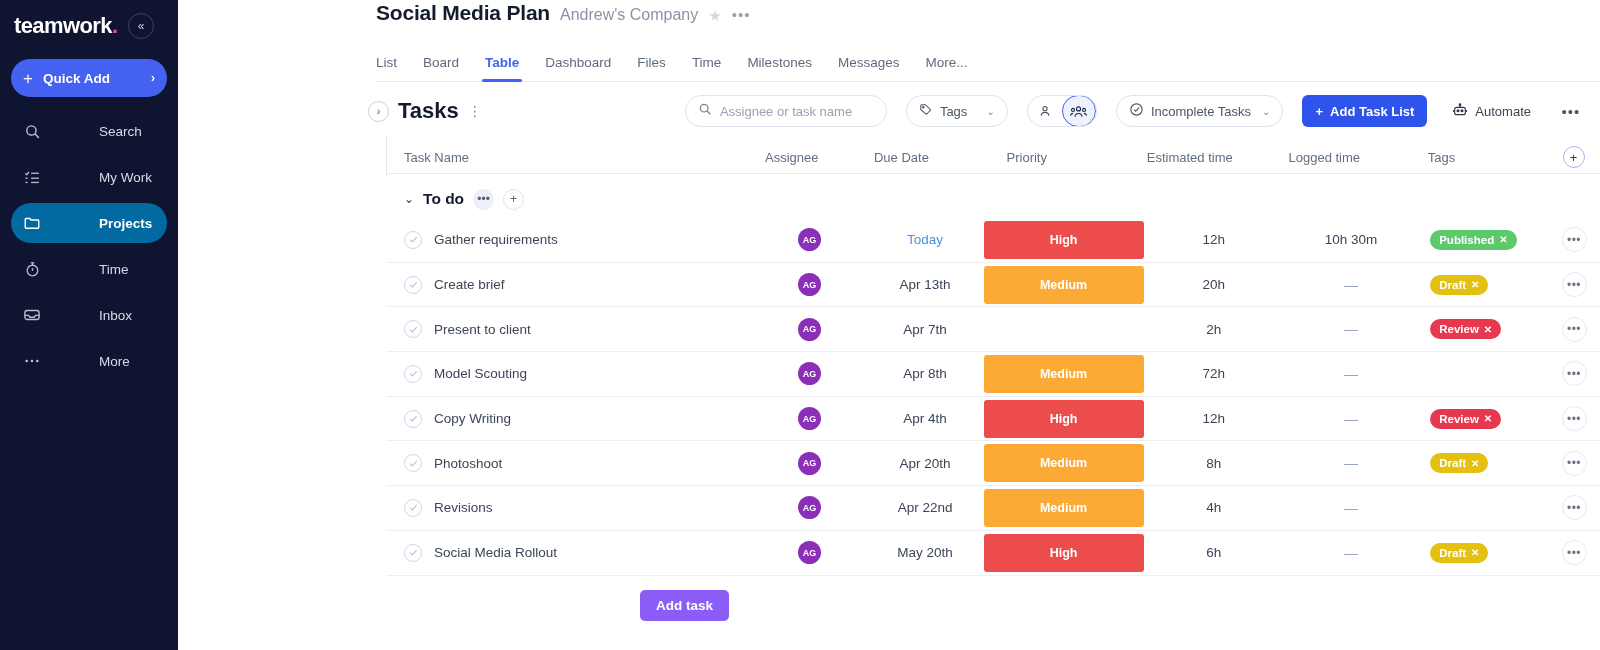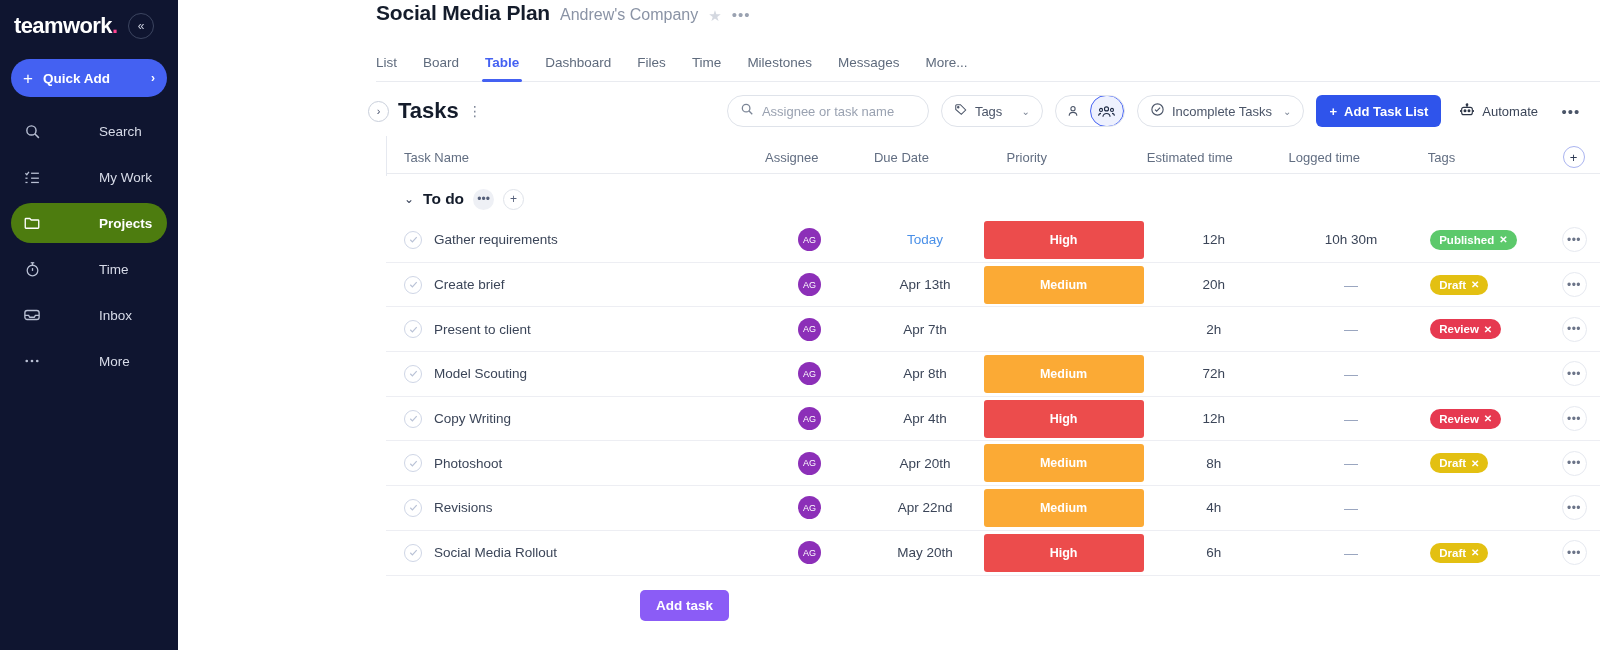--- a/index.html
+++ b/index.html
@@ -51,21 +51,21 @@
 
   .nav { margin-top: 14px; padding: 0 11px; }
   .nav-item {
     display: flex; align-items: center;
     height: 40px; border-radius: 20px;
     padding: 0 6px 0 10px;
     cursor: pointer;
     color: #d7dbe8;
     margin-bottom: 6px;
   }
-  .nav-item.active { background: #4d7c0f; }
+  .nav-item.active { background: #0369a1; }
   .nav-item .ico {
     width: 22px; height: 22px; display: flex; align-items: center; justify-content: center;
     margin-right: 12px; flex: 0 0 22px;
   }
   .nav-item .lbl { font-size: 13.5px; margin-left: 44px; }
   .nav-item.active .lbl { font-weight: 700; color: #fff; }
   .nav-item svg { display: block; }
 
   
   .main { flex: 1; height: 650px; position: relative; background: #fff; overflow: hidden; }
@@ -105,21 +105,21 @@
   }
   .tasks-group { display: flex; align-items: center; gap: 9px; }
   .circle-chev {
     width: 21px; height: 21px; border-radius: 50%;
     border: 1px solid #c9cfdb; color: #4a5costs;
     display: flex; align-items: center; justify-content: center;
     font-size: 11px; color: #46506a; cursor: pointer; background: #fff;
   }
   .tasks-title { font-size: 22px; font-weight: 700; color: #141c2b; }
   .v-dots { color: #7d8697; font-size: 14px; cursor: pointer; line-height: 1; letter-spacing: 0; }
-  .toolbar-right { margin-left: auto; display: flex; align-items: center; gap: 12px; }
+  .toolbar-right { margin-left: auto; display: flex; align-items: center; gap: 19px; }
 
   .search-box {
     width: 202px; height: 32px; border: 1px solid #dfe3ea; border-radius: 16px;
     display: flex; align-items: center; padding: 0 12px; background: #fff;
   }
   .search-box input {
     border: 0; outline: 0; font-size: 13px; color: #3b4558;
     background: transparent; width: 100%; margin-left: 8px;
     font-family: "Liberation Sans", sans-serif;
   }
@@ -213,21 +213,21 @@
     border: 1.5px solid #cfd6e6; display: inline-flex;
     align-items: center; justify-content: center;
     vertical-align: middle; cursor: pointer; flex: 0 0 18px;
   }
   .c-name .inner { display: flex; align-items: center; gap: 12px; }
   .tname { font-size: 13.5px; color: #3b4558; }
   .avatar {
     width: 23px; height: 23px; border-radius: 50%;
     background: #8c2fb8; color: #fff;
     display: flex; align-items: center; justify-content: center;
-    font-size: 9px; font-weight: 400; cursor: pointer;
+    font-size: 9px; font-weight: 700; cursor: pointer;
   }
   .date-today { color: #4a90e8; }
   .prio {
     width: 160px; height: 38px; border-radius: 3px;
     display: flex; align-items: center; justify-content: center;
     color: #fff; font-size: 12.5px; font-weight: 700; cursor: pointer;
   }
   .dash { color: #9aa6c0; font-size: 14px; }
   .tag {
     display: inline-flex; align-items: center; gap: 5px;

